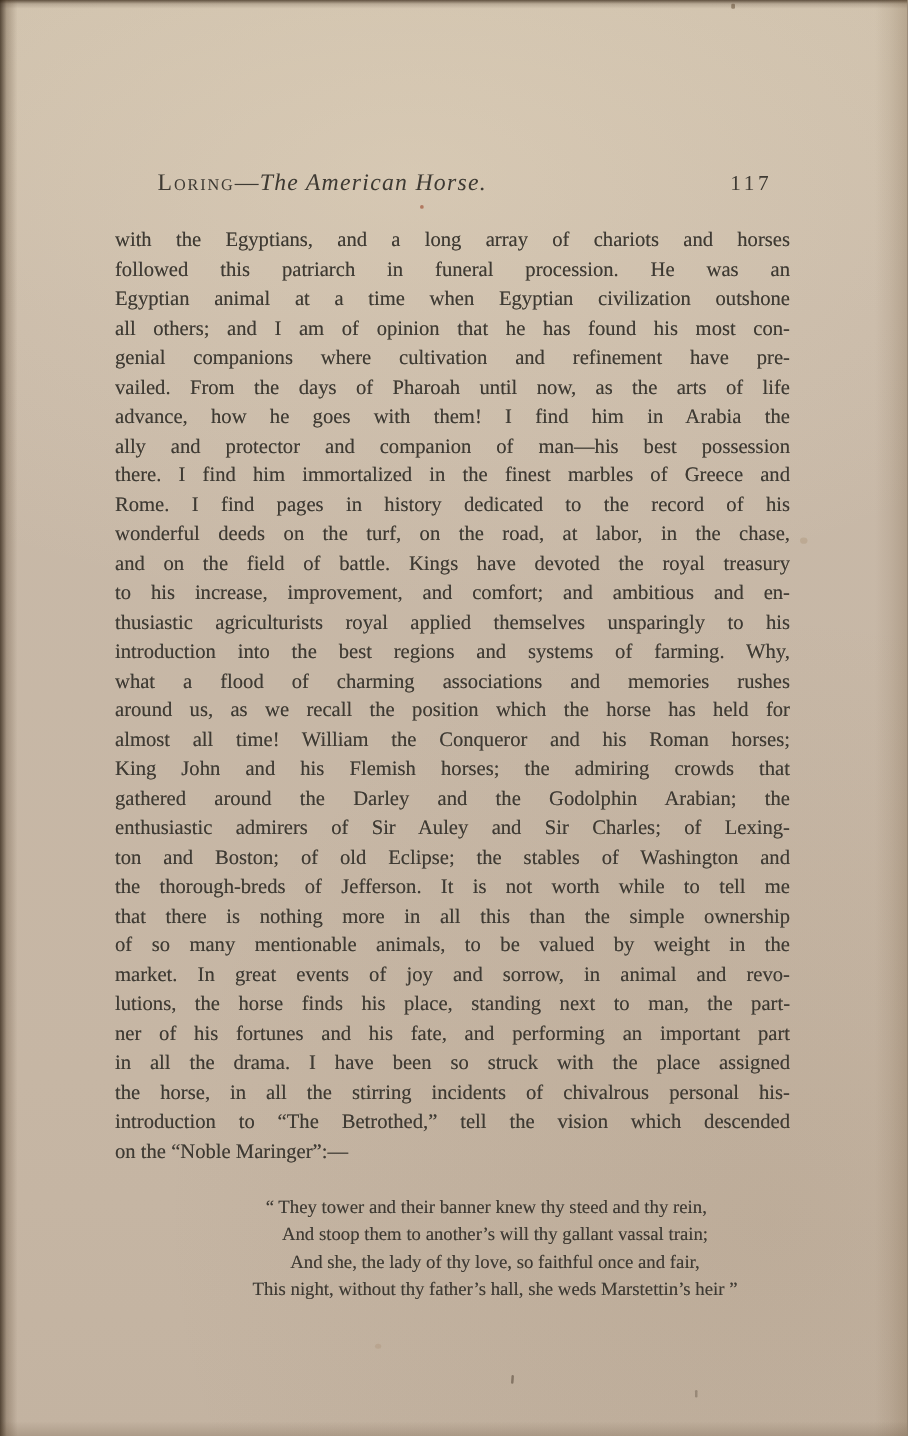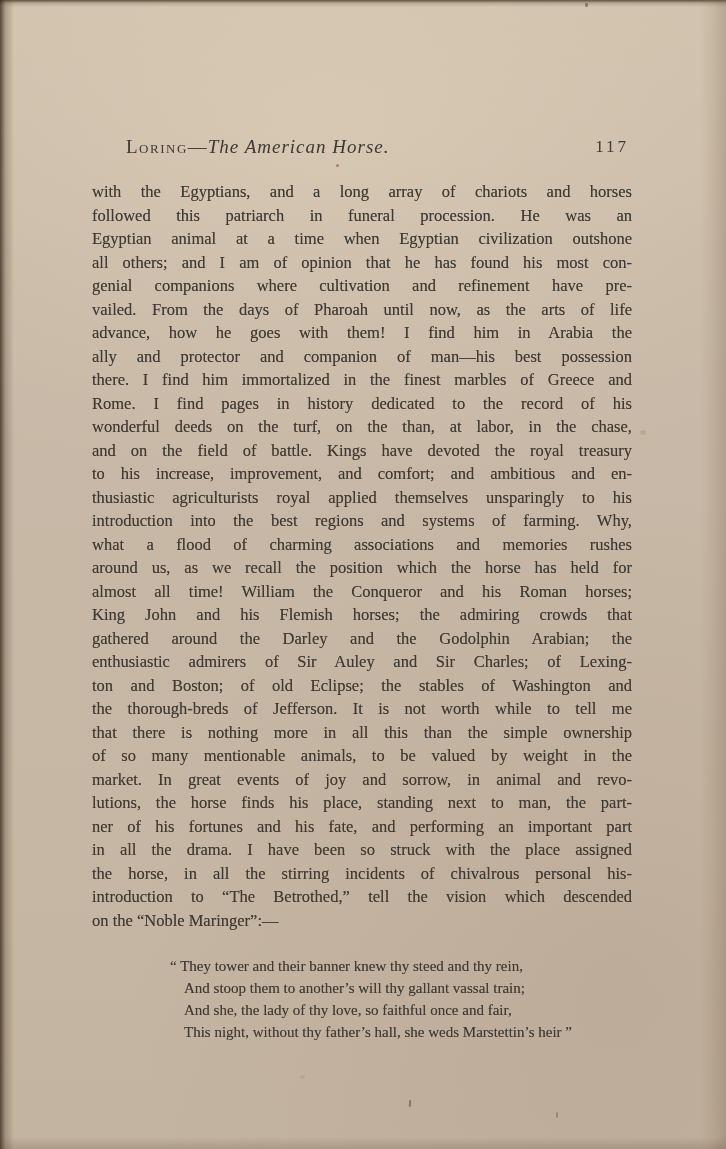--- a/index.html
+++ b/index.html
@@ -44,21 +44,21 @@
     top: 136px; left: 92px; width: 542px; height: 28px;
   }
   .header-title {
     position: absolute; left: 0; right: 0; 
     padding-left: 34px;
     font-size: 19px; letter-spacing: 1px; white-space: nowrap;
   }
   .smallcaps { font-variant: small-caps; letter-spacing: 1.5px; }
   .italic { font-style: italic; }
   .page-number {
-    position: absolute; right: 5px; top: 1px;
+    position: absolute; right: 16px; top: 1px;
     font-size: 17px; letter-spacing: 3px;
   }
   
   .body {
     position: absolute;
     top: 180px; left: 92px; width: 540px;
   }
   .body-line {
     font-size: 16.5px;
     line-height: 23.5px;
@@ -67,21 +67,21 @@
     text-shadow: 0 0 0.4px rgba(62,58,51,0.55);
     white-space: normal;
   }
   .body-line:last-child {
     text-align: right;
     text-align-last: left;
   }
   
   .poem {
     position: absolute;
-    top: 955px; left: 170px; width: 470px;
+    top: 955px; left: 154px; width: 470px; text-align: center;
   }
   .poem-line {
     font-size: 15px;
     line-height: 22px;
     text-shadow: 0 0 0.4px rgba(62,58,51,0.5);
     white-space: nowrap;
   }
   .poem-line:not(:first-child) { padding-left: 14px; }
   
   .speck { position: absolute; border-radius: 50%; }
@@ -111,21 +111,21 @@
       <div class="body-line">with the Egyptians, and a long array of chariots and horses</div>
       <div class="body-line">followed this patriarch in funeral procession.  He was an</div>
       <div class="body-line">Egyptian animal at a time when Egyptian civilization outshone</div>
       <div class="body-line">all others; and I am of opinion that he has found his most con-</div>
       <div class="body-line">genial companions where cultivation and refinement have pre-</div>
       <div class="body-line">vailed.  From the days of Pharoah until now, as the arts of life</div>
       <div class="body-line">advance, how he goes with them!  I find him in Arabia the</div>
       <div class="body-line">ally and protector and companion of man—his best possession</div>
       <div class="body-line">there.  I find him immortalized in the finest marbles of Greece and</div>
       <div class="body-line">Rome.  I find pages in history dedicated to the record of his</div>
-      <div class="body-line">wonderful deeds on the turf, on the than, at labor, in the chase,</div>
+      <div class="body-line">wonderful deeds on the turf, on the road, at labor, in the chase,</div>
       <div class="body-line">and on the field of battle.  Kings have devoted the royal treasury</div>
       <div class="body-line">to his increase, improvement, and comfort; and ambitious and en-</div>
       <div class="body-line">thusiastic agriculturists royal applied themselves unsparingly to his</div>
       <div class="body-line">introduction into the best regions and systems of farming.  Why,</div>
       <div class="body-line">what a flood of charming associations and memories rushes</div>
       <div class="body-line">around us, as we recall the position which the horse has held for</div>
       <div class="body-line">almost all time!  William the Conqueror and his Roman horses;</div>
       <div class="body-line">King John and his Flemish horses; the admiring crowds that</div>
       <div class="body-line">gathered around the Darley and the Godolphin Arabian; the</div>
       <div class="body-line">enthusiastic admirers of Sir Auley and Sir Charles; of Lexing-</div>

